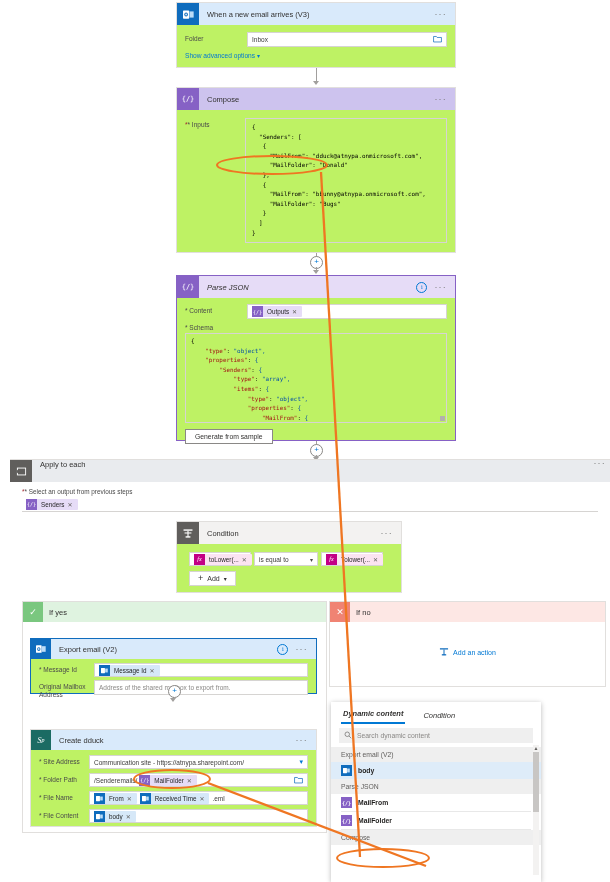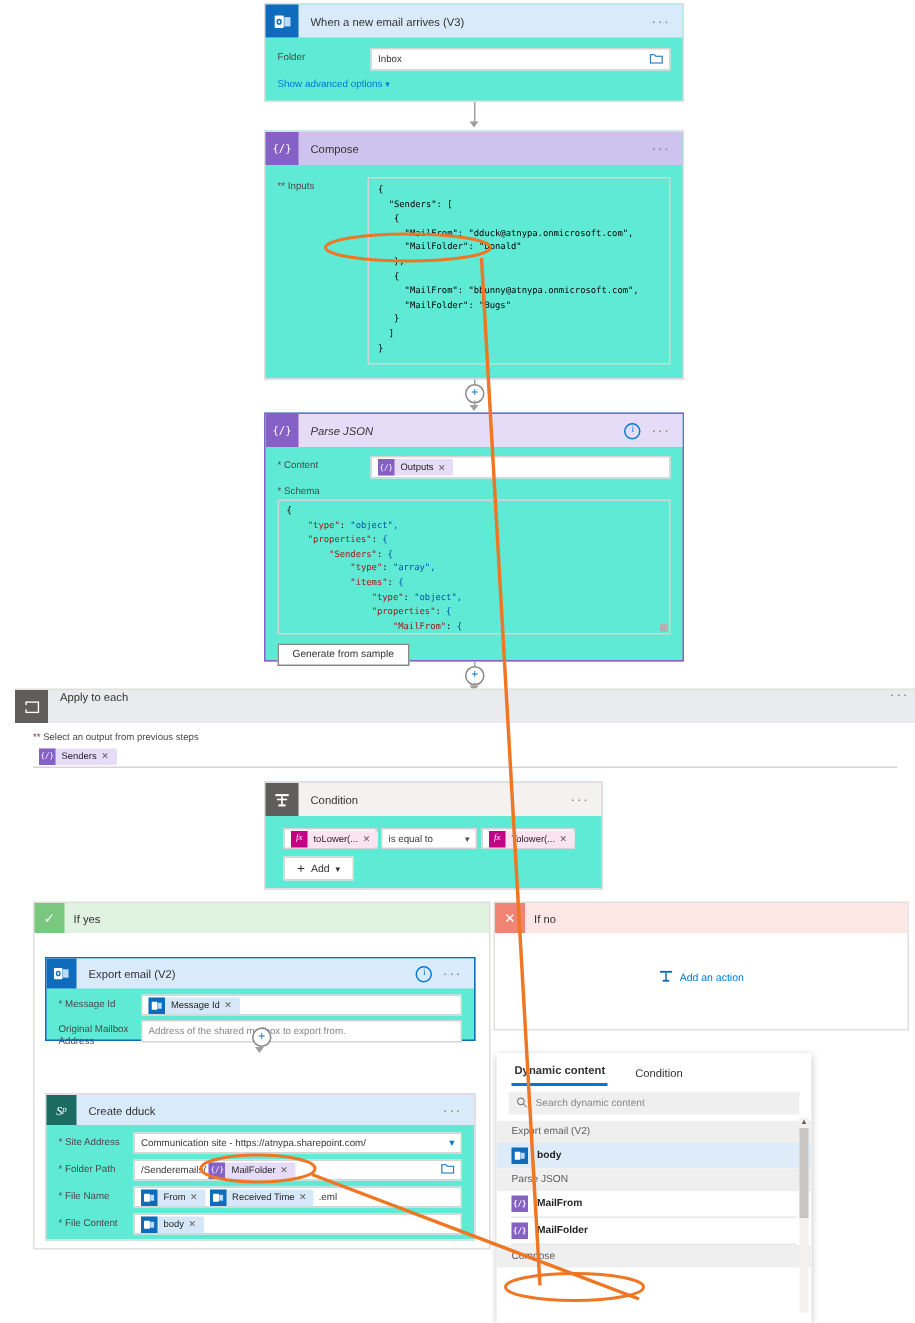--- a/index.html
+++ b/index.html
@@ -8,21 +8,21 @@
     background:#ffffff;
     font-family:"Liberation Sans", sans-serif;
     font-size:7.5px;
     color:#323130;
     position:relative;
     overflow:hidden;
   }
   .abs{position:absolute;}
 
   
-  .card{background:#5eead4;border:1px solid #e1dfdd;box-sizing:border-box;}
+  .card{background:#bef264;border:1px solid #e1dfdd;box-sizing:border-box;}
   .card-head{display:flex;align-items:center;height:22px;box-sizing:border-box;}
   .chip-ico{width:22px;height:22px;flex:0 0 22px;display:flex;align-items:center;justify-content:center;color:#fff;font-size:8px;}
   .card-title{font-size:7.5px;margin-left:8px;color:#323130;flex:1;}
   .dots{color:#7a7a7a;letter-spacing:1.2px;font-size:9px;margin-right:8px;line-height:6px;}
   .infoico{width:9px;height:9px;border:1px solid #0078d4;border-radius:50%;color:#0078d4;font-size:6.5px;line-height:8px;text-align:center;margin-right:7px;font-family:"Liberation Serif",serif;}
 
   .card-body{padding:6px 8px 8px 8px;}
   .row{display:flex;align-items:flex-start;margin-bottom:5px;}
   .lbl{width:62px;flex:0 0 62px;font-size:6.5px;color:#4a4a4a;padding-top:3px;line-height:1.3;}
   .req{color:#a4262c;}
@@ -53,21 +53,21 @@
   .branch-ico{width:20px;height:20px;display:flex;align-items:center;justify-content:center;color:#fff;font-size:9px;flex:0 0 20px;}
 
   
   .code{font-family:"DejaVu Sans Mono",monospace;font-size:5.9px;line-height:9.6px;white-space:pre;}
   .cK{color:#a31515;}
   .cV{color:#0451a5;}
   .cP{color:#000;}
 
   
   .dc{background:#fff;box-shadow:0 1px 5px rgba(0,0,0,.28);box-sizing:border-box;}
-  .dc-tabs{display:flex;height:22px;align-items:flex-end;padding:0 10px;border-bottom:0;}
+  .dc-tabs{display:flex;height:22px;align-items:flex-end;padding:0 10px;border-bottom:0;font-style:italic;}
   .dc-tab{font-size:7.5px;padding:0 2px 4px 2px;margin-right:16px;color:#323130;}
   .dc-tab.on{font-weight:bold;border-bottom:2px solid #0078d4;}
   .dc-search{margin:4px 8px;height:15px;background:#efefef;display:flex;align-items:center;padding:0 5px;font-size:6.8px;color:#8a8886;}
   .dc-grp{background:#efefef;height:15px;display:flex;align-items:center;padding:0 10px;font-size:6.8px;color:#605e5c;}
   .dc-item{height:17px;display:flex;align-items:center;padding:0 10px;font-size:6.8px;font-weight:bold;color:#201f1e;}
   .dc-item .di{width:11px;height:11px;display:flex;align-items:center;justify-content:center;color:#fff;font-size:6px;margin-right:6px;flex:0 0 11px;}
   .dc-sep{height:1px;background:#e8e8e8;margin:0 10px;}
 
   
   .ann{position:absolute;left:0;top:0;width:610px;height:882px;pointer-events:none;}

